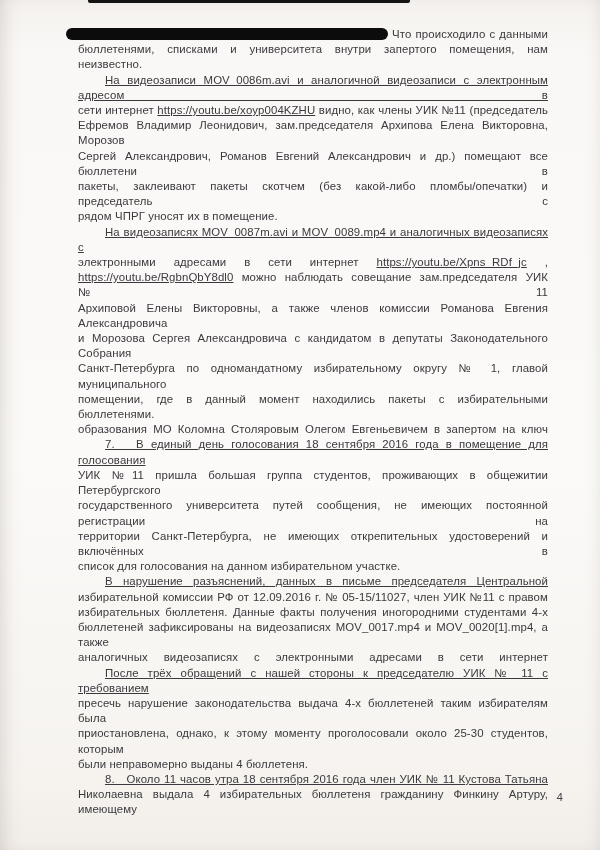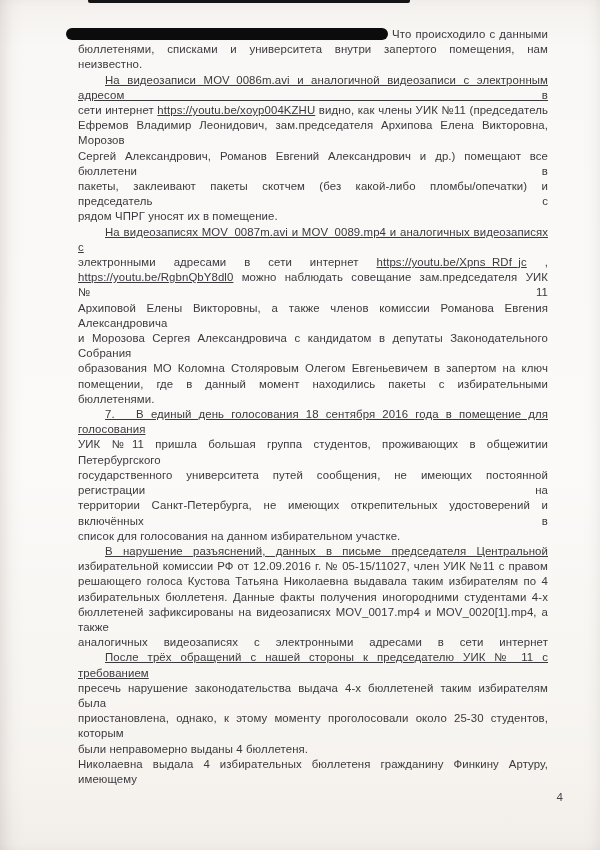--- a/index.html
+++ b/index.html
@@ -55,42 +55,43 @@
         <div class="line"><span>Сергей Александрович, Романов Евгений Александрович и др.) помещают все бюллетени в</span></div>
         <div class="line"><span>пакеты, заклеивают пакеты скотчем (без какой-либо пломбы/опечатки) и председатель с</span></div>
         <div class="line last"><span>рядом ЧПРГ уносят их в помещение.</span></div>
       </div>
       <div class="para">
         <div class="line ind"><span>На видеозаписях MOV_0087m.avi и MOV_0089.mp4 и аналогичных видеозаписях с</span></div>
         <div class="line"><span>электронными адресами в сети интернет </span><a class="doclink">https://youtu.be/Xpns_RDf_jc</a><span> ,</span></div>
         <div class="line"><a class="doclink">https://youtu.be/RgbnQbY8dl0</a><span> можно наблюдать совещание зам.председателя УИК №11</span></div>
         <div class="line"><span>Архиповой Елены Викторовны, а также членов комиссии Романова Евгения Александровича</span></div>
         <div class="line"><span>и Морозова Сергея Александровича с кандидатом в депутаты Законодательного Собрания</span></div>
+        <div class="line"><span>Санкт-Петербурга по одномандатному избирательному округу № 1, главой муниципального</span></div>
+        <div class="line last"><span>помещении, где в данный момент находились пакеты с избирательными бюллетенями.</span></div>
         <div class="line"><span>образования МО Коломна Столяровым Олегом Евгеньевичем в запертом на ключ</span></div>
-        <div class="line last"><span>помещении, где в данный момент находились пакеты с избирательными бюллетенями.</span></div>
       </div>
       <div class="para gap">
         <div class="line ind"><span>7.&nbsp;&nbsp;&nbsp;В единый день голосования 18 сентября 2016 года в помещение для голосования</span></div>
         <div class="line"><span>УИК №11 пришла большая группа студентов, проживающих в общежитии Петербургского</span></div>
         <div class="line"><span>государственного университета путей сообщения, не имеющих постоянной регистрации на</span></div>
         <div class="line"><span>территории Санкт-Петербурга, не имеющих открепительных удостоверений и включённых в</span></div>
         <div class="line last"><span>список для голосования на данном избирательном участке.</span></div>
       </div>
       <div class="para">
         <div class="line ind"><span>В нарушение разъяснений, данных в письме председателя Центральной</span></div>
         <div class="line"><span>избирательной комиссии РФ от 12.09.2016 г. № 05-15/11027, член УИК №11 с правом</span></div>
-        <div class="line"><span>решающего голоса Кустова Татьяна Николаевна выдавала таким избирателям по 4</span></div>
         <div class="line"><span>избирательных бюллетеня. Данные факты получения иногородними студентами 4-х</span></div>
         <div class="line"><span>бюллетеней зафиксированы на видеозаписях MOV_0017.mp4 и MOV_0020[1].mp4, а также</span></div>
         <div class="line"><span>аналогичных видеозаписях с электронными адресами в сети интернет</span></div>
       </div>
       <div class="para">
         <div class="line ind"><span>После трёх обращений с нашей стороны к председателю УИК № 11 с требованием</span></div>
         <div class="line"><span>пресечь нарушение законодательства выдача 4-х бюллетеней таким избирателям была</span></div>
         <div class="line"><span>приостановлена, однако, к этому моменту проголосовали около 25-30 студентов, которым</span></div>
         <div class="line last"><span>были неправомерно выданы 4 бюллетеня.</span></div>
       </div>
       <div class="para gap">
+        <div class="line ind"><span>8.&nbsp;&nbsp;&nbsp;Около 11 часов утра 18 сентября 2016 года член УИК № 11 Кустова Татьяна</span></div>
         <div class="line"><span>Николаевна выдала 4 избирательных бюллетеня гражданину Финкину Артуру, имеющему</span></div>
       </div>
     </div>
   <div class="page-num">4</div>
 </div>
 
 </body></html>

